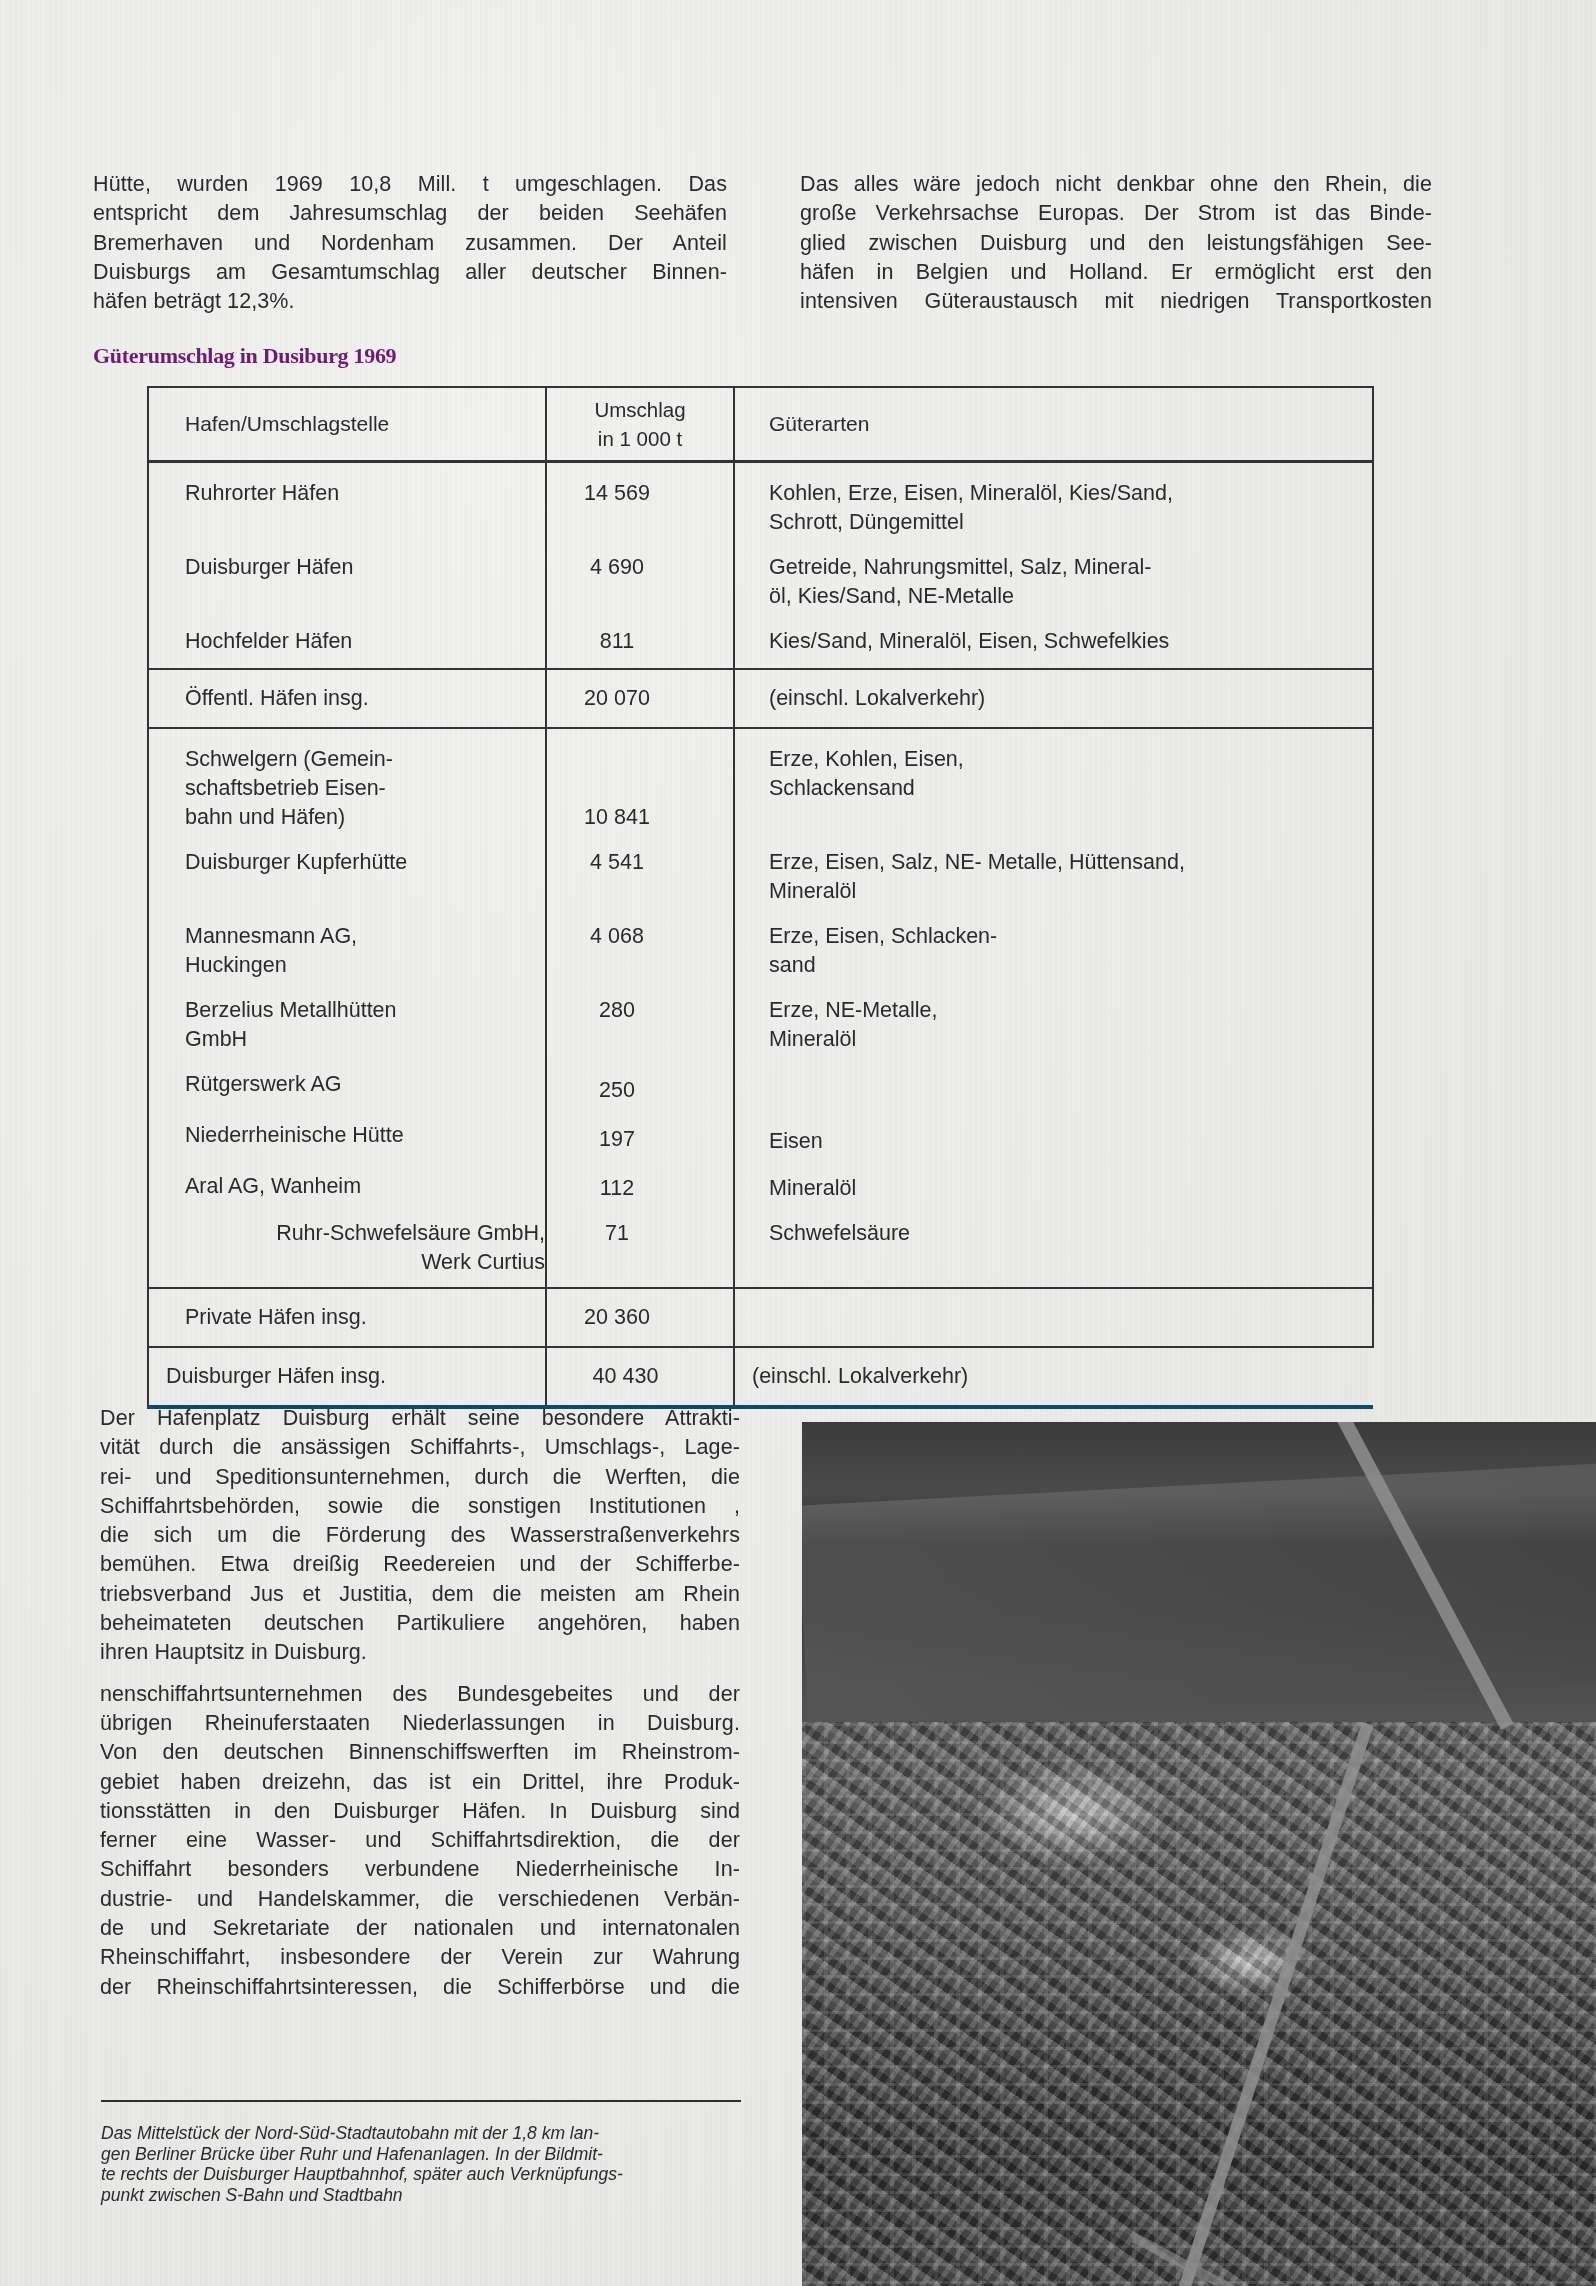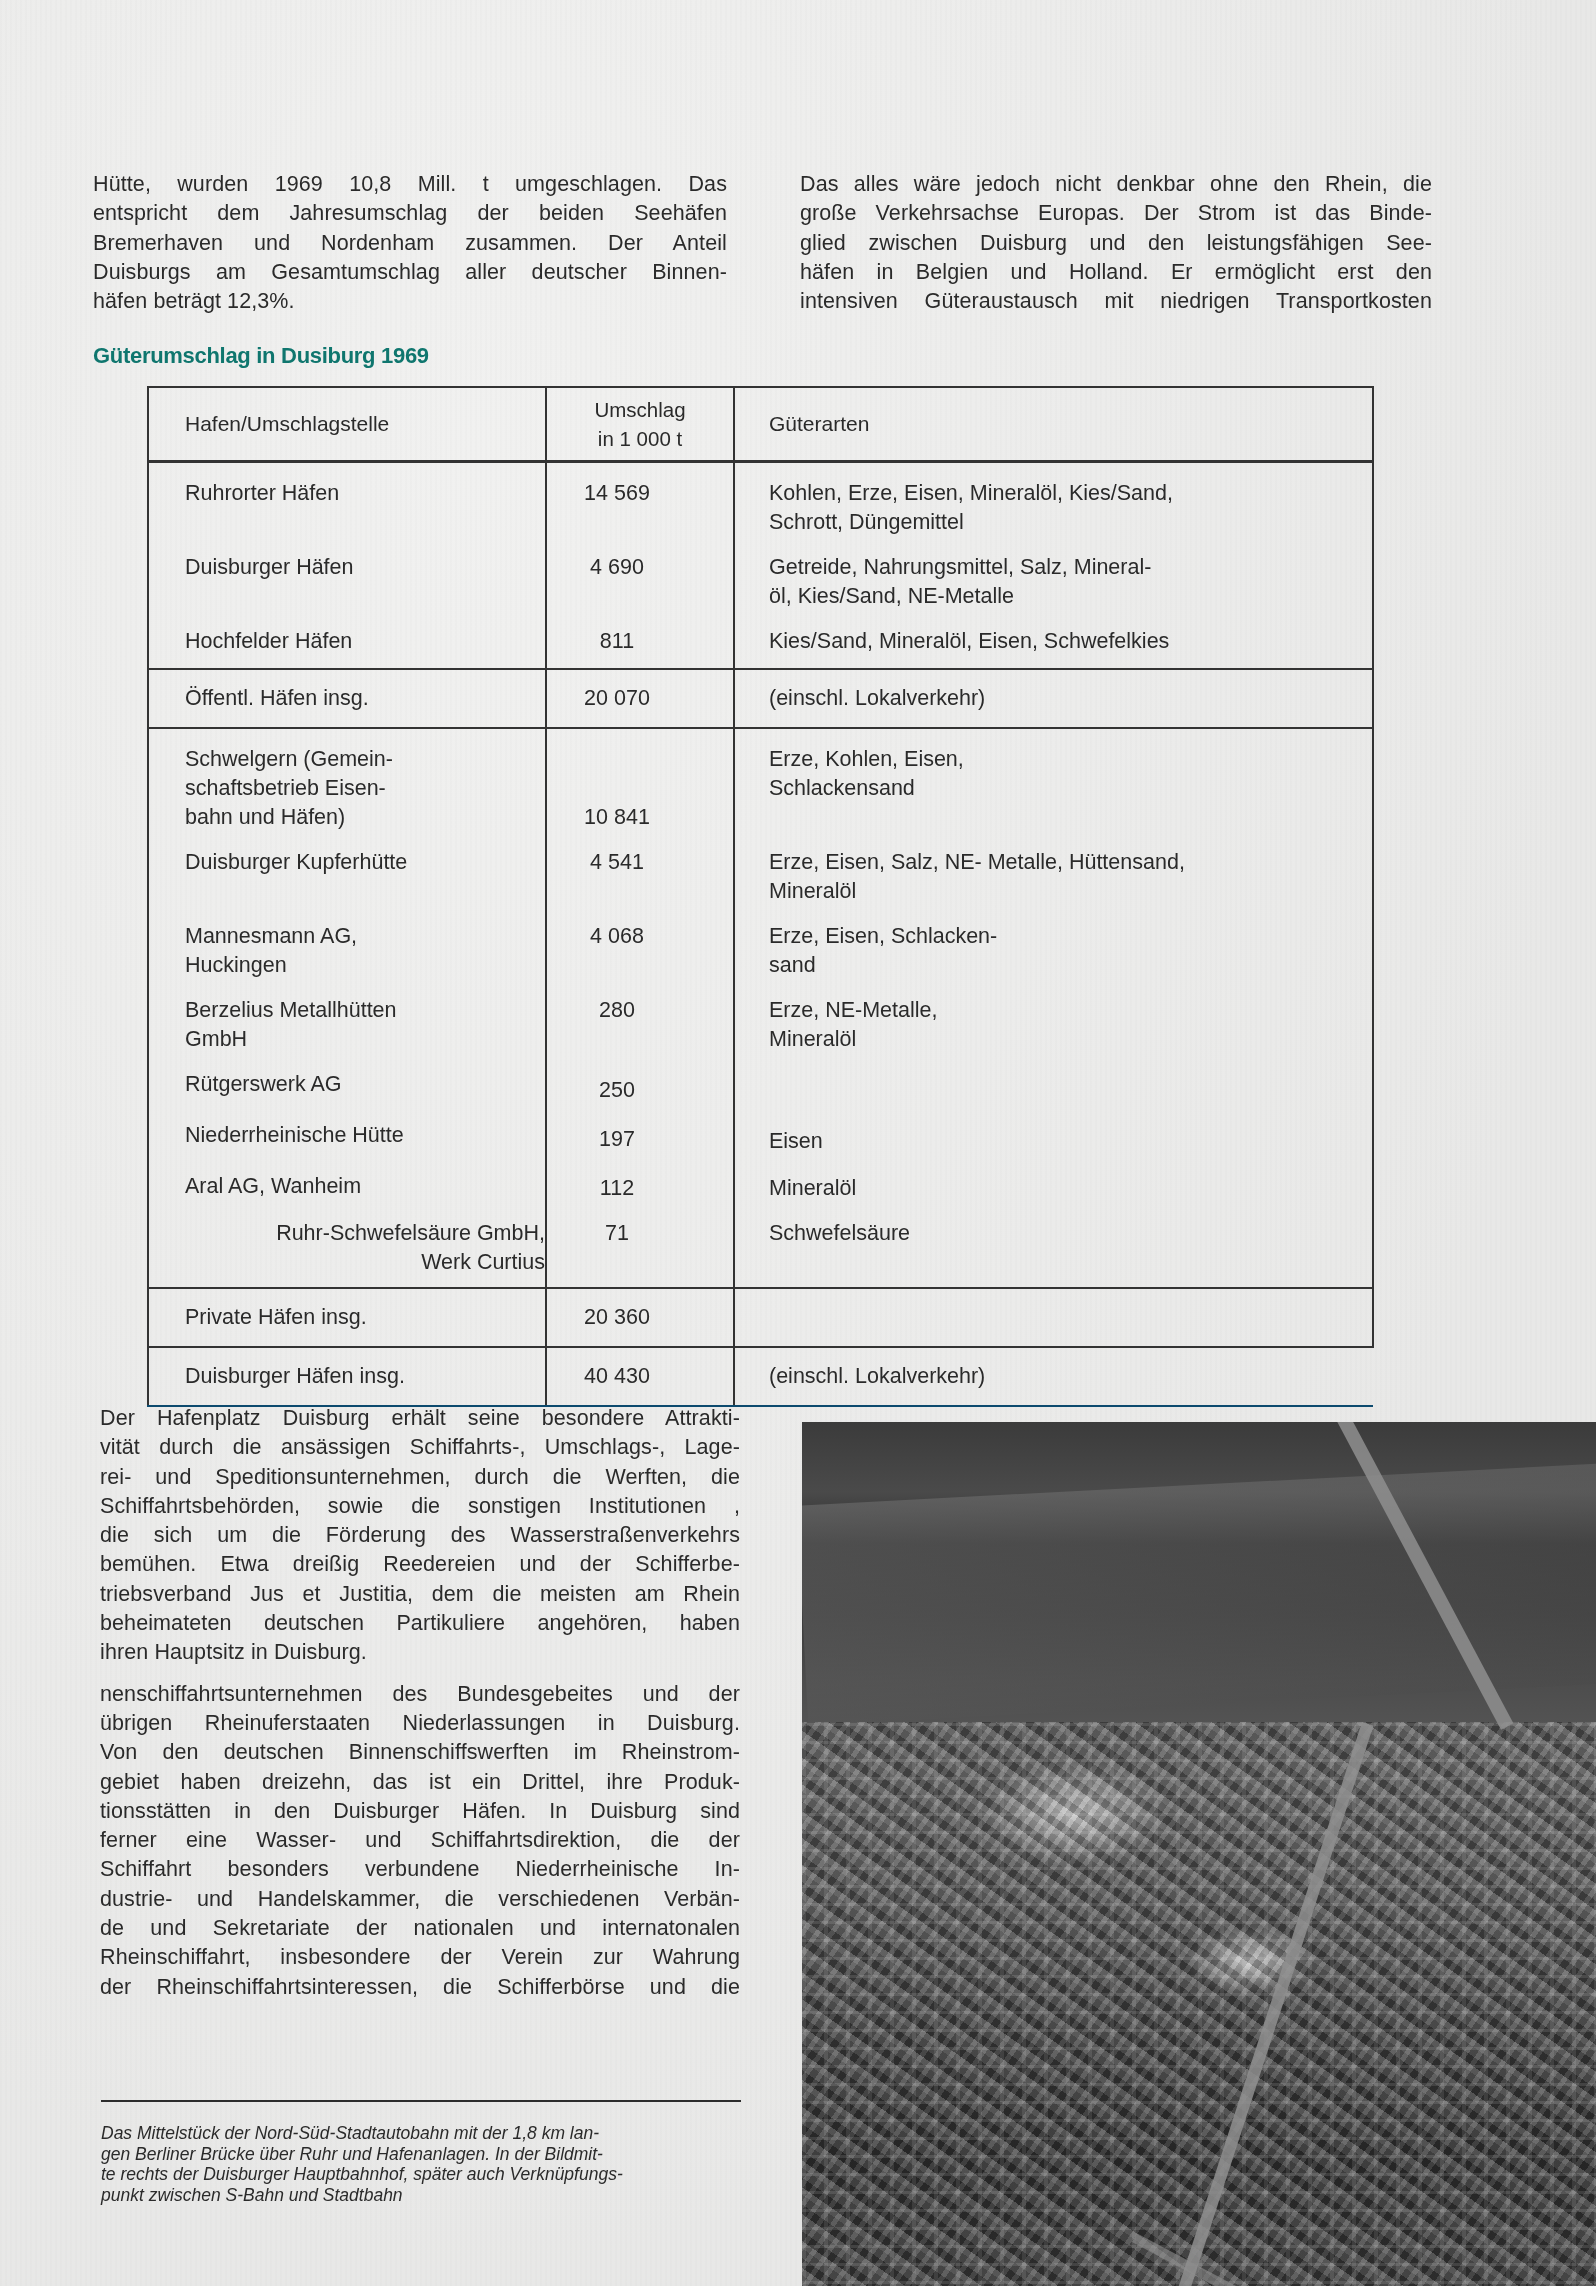--- a/index.html
+++ b/index.html
@@ -17,41 +17,41 @@
       text-align: justify; color: #2a2a2a;
       letter-spacing: 0.1px;
     }
     .col-text p { margin: 0 0 12px 0; }
     .col-text .ln { display: block; text-align: justify; text-align-last: justify; white-space: nowrap; }
     .col-text .ln.last { text-align-last: left; }
     #intro-left { left: 93px; top: 170px; width: 634px; }
     #intro-right { left: 800px; top: 170px; width: 632px; }
     #table-title {
       position: absolute; left: 93px; top: 343px; font-size: 22px;
-      font-weight: bold; color: #0f766e; letter-spacing: -0.3px;
+      font-weight: bold; color: #701a75; letter-spacing: -0.3px; font-family: Liberation Serif, serif;
     }
     
     #stats-table {
       position: absolute; left: 147px; top: 386px; width: 1227px;
       border-collapse: collapse; font-size: 21.5px; color: #2a2a2a;
       table-layout: fixed;
     }
     #stats-table td, #stats-table th { padding: 0; vertical-align: top; font-weight: normal; }
     #stats-table .c1 { width: 398px; border-left: 2px solid #333; border-right: 2px solid #333; padding-left: 36px; box-sizing: border-box; }
     #stats-table .c2 { width: 188px; border-right: 2px solid #333; text-align: center; padding-right: 46px; box-sizing: border-box; }
     #stats-table .c3 { padding-left: 34px; box-sizing: border-box; border-right: 2px solid #333; }
     #stats-table thead tr th { border-top: 2px solid #333; border-bottom: 3px solid #333; height: 74px; vertical-align: middle; }
     #stats-table thead .c2 { text-align: center; padding-right: 0; line-height: 27px; font-size: 20.5px; }
     #stats-table thead .c1, #stats-table thead .c3 { font-size: 21px; }
     #stats-table .cell-line { display: block; line-height: 29px; }
     #stats-table tbody td { padding-top: 10px; padding-bottom: 6px; }
     #stats-table tr.sep-top td { border-top: 2px solid #333; }
     #stats-table tr.total td { padding-top: 14px; padding-bottom: 14px; }
     #stats-table tr.grp-first td { padding-top: 16px; }
-    #stats-table tr.last-total td { border-bottom: 2px solid #0c4a6e; }
+    #stats-table tr.last-total td { border-bottom: 4px solid #0c4a6e; padding-left: 17px; }
     
     #body-lower { left: 100px; top: 1404px; width: 640px; }
     #caption-rule { position: absolute; left: 101px; top: 2100px; width: 640px; height: 0; border-top: 2px solid #2c2c2c; }
     #caption {
       position: absolute; left: 101px; top: 2123px; width: 660px;
       font-size: 17.5px; line-height: 20.5px; font-style: italic; color: #2a2a2a;
     }
     #caption .ln { display: block; white-space: nowrap; }
     
     #aerial-photo {

